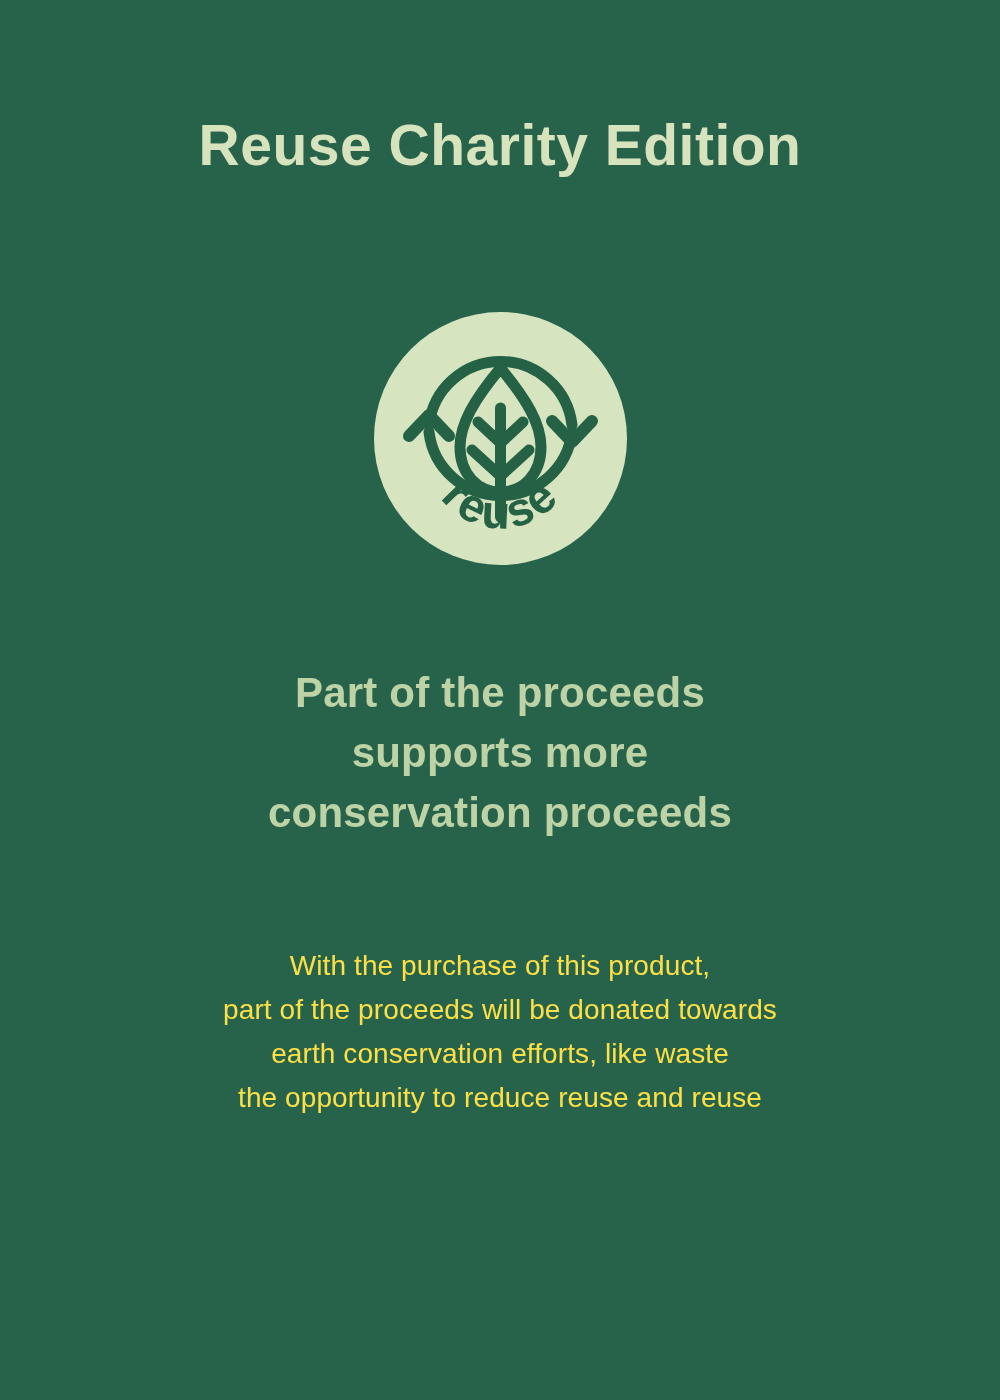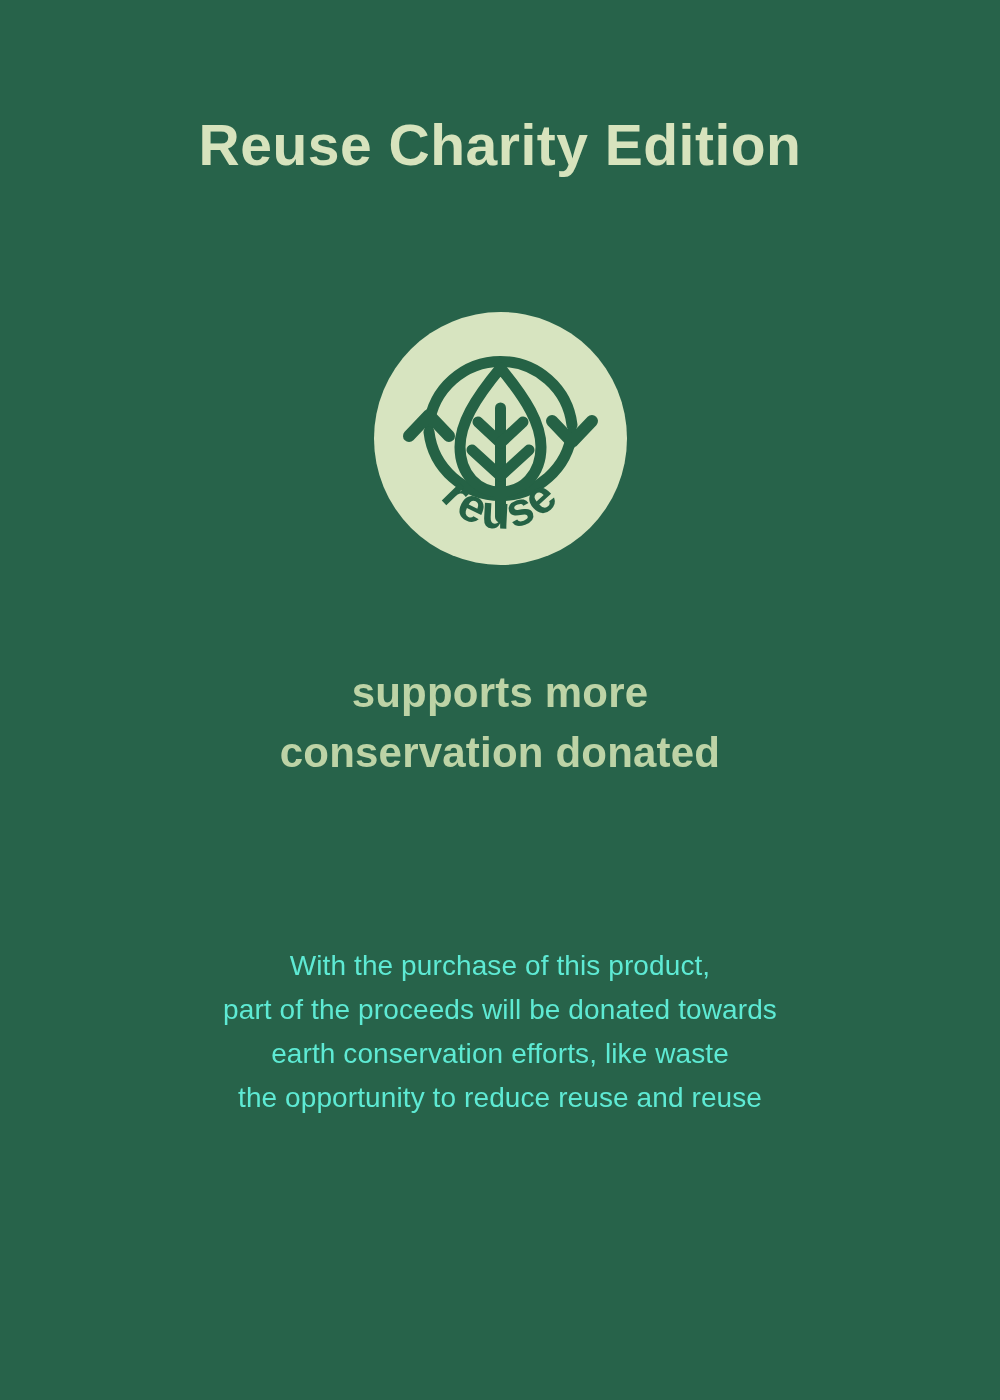--- a/index.html
+++ b/index.html
@@ -76,21 +76,21 @@
   .body-copy {
     position: absolute;
     top: 944px;
     left: 0;
     width: 1000px;
     text-align: center;
     margin: 0;
     padding: 0;
     font-size: 28px;
     font-weight: normal;
-    color: #5eead4;
+    color: #fde047;
     line-height: 1.57;
     letter-spacing: 0.1px;
     font-family: "Liberation Sans", sans-serif;
   }
   .body-copy span { display: block; }
 </style>
 </head>
 <body>
 
 <div class="poster">
@@ -130,22 +130,23 @@
         <path d="M 155 138 L 126.5 164"></path>
       </g>
 
       <text font-family="'Liberation Sans', sans-serif" font-size="47" font-weight="bold" fill="#256245" letter-spacing="3">
         <textPath href="#reuseArc" startOffset="50%" text-anchor="middle">reuse</textPath>
       </text>
     </svg>
   </div>
 
   <h2 class="headline">
+    <span>Part of the proceeds</span>
     <span>supports more</span>
-    <span>conservation donated</span>
+    <span>conservation proceeds</span>
   </h2>
 
   <p class="body-copy">
     <span>With the purchase of this product,</span>
     <span>part of the proceeds will be donated towards</span>
     <span>earth conservation efforts, like waste</span>
     <span>the opportunity to reduce reuse and reuse</span>
   </p>
 
 </div>

